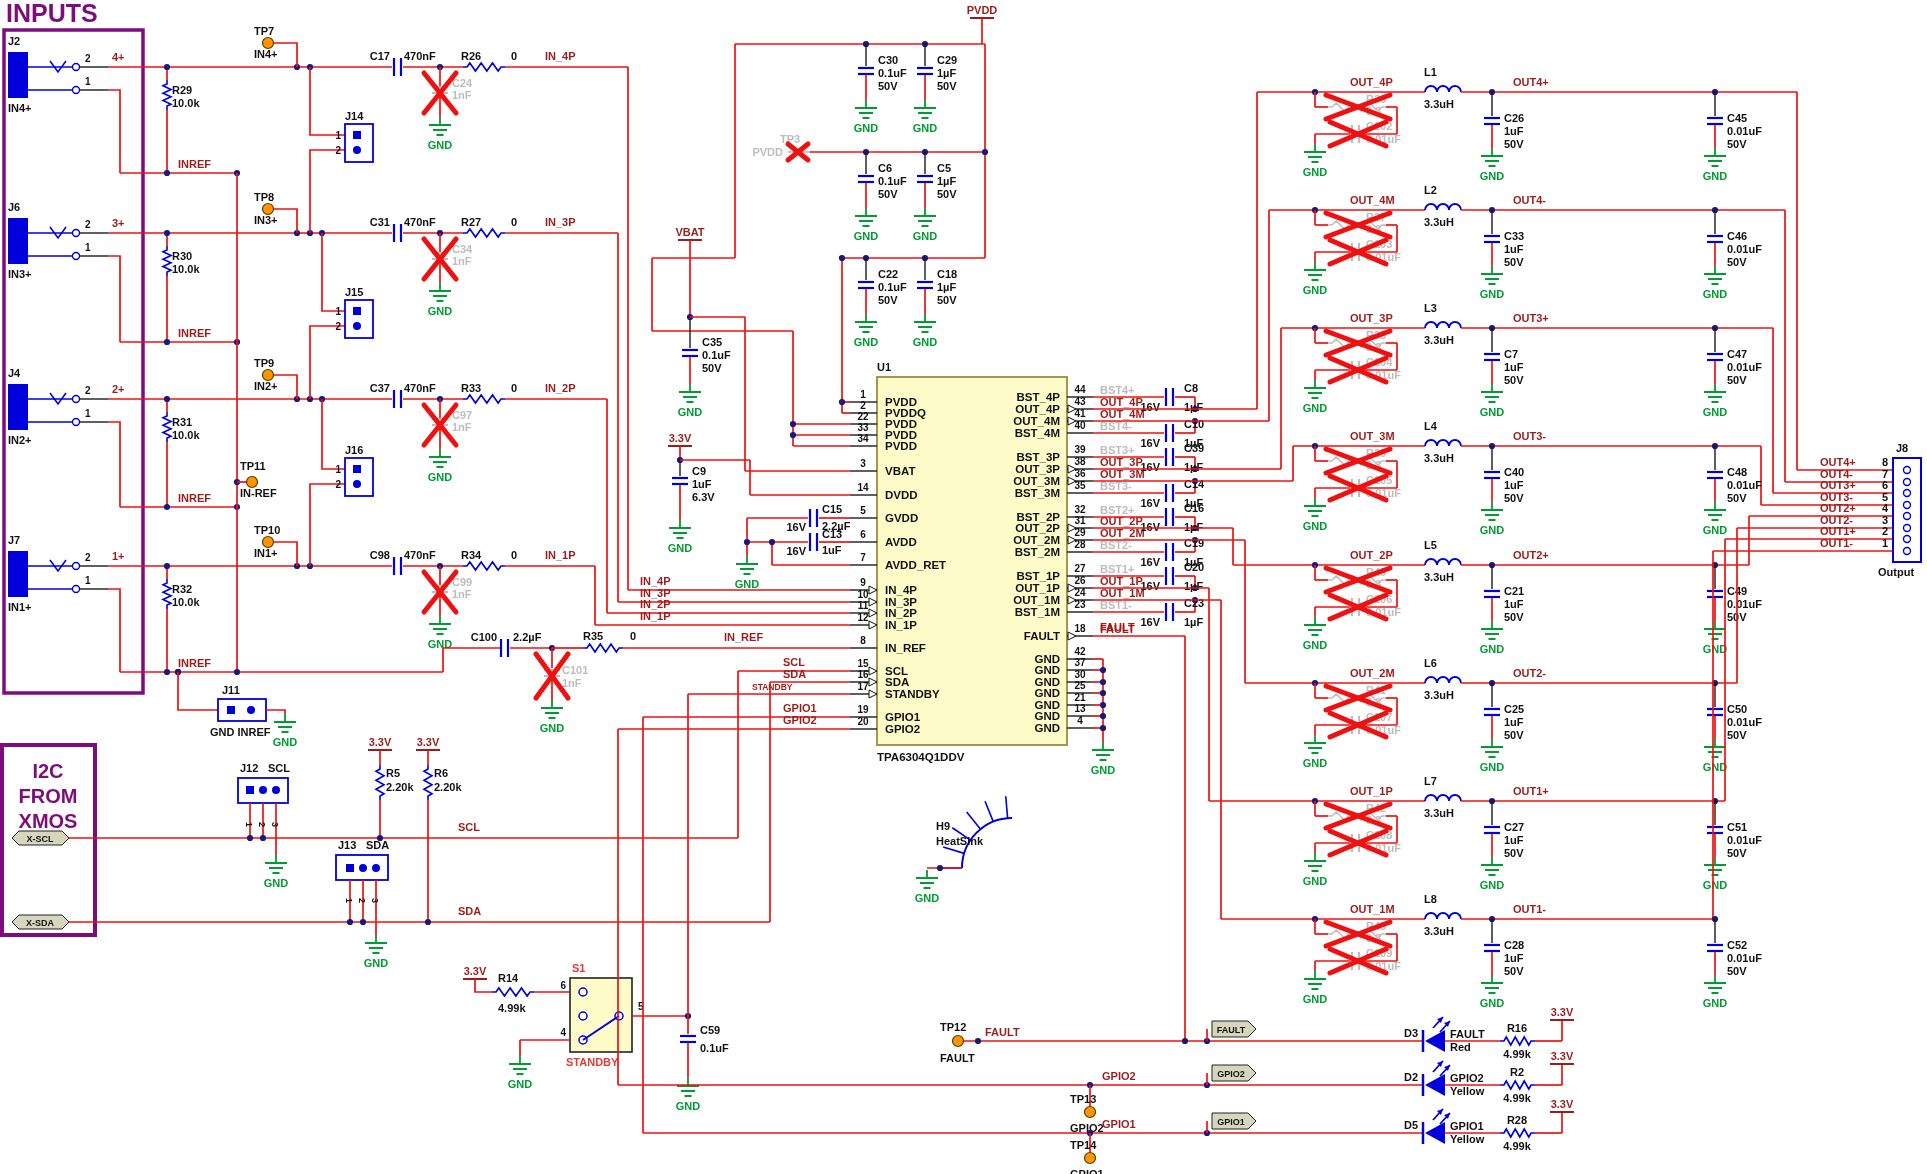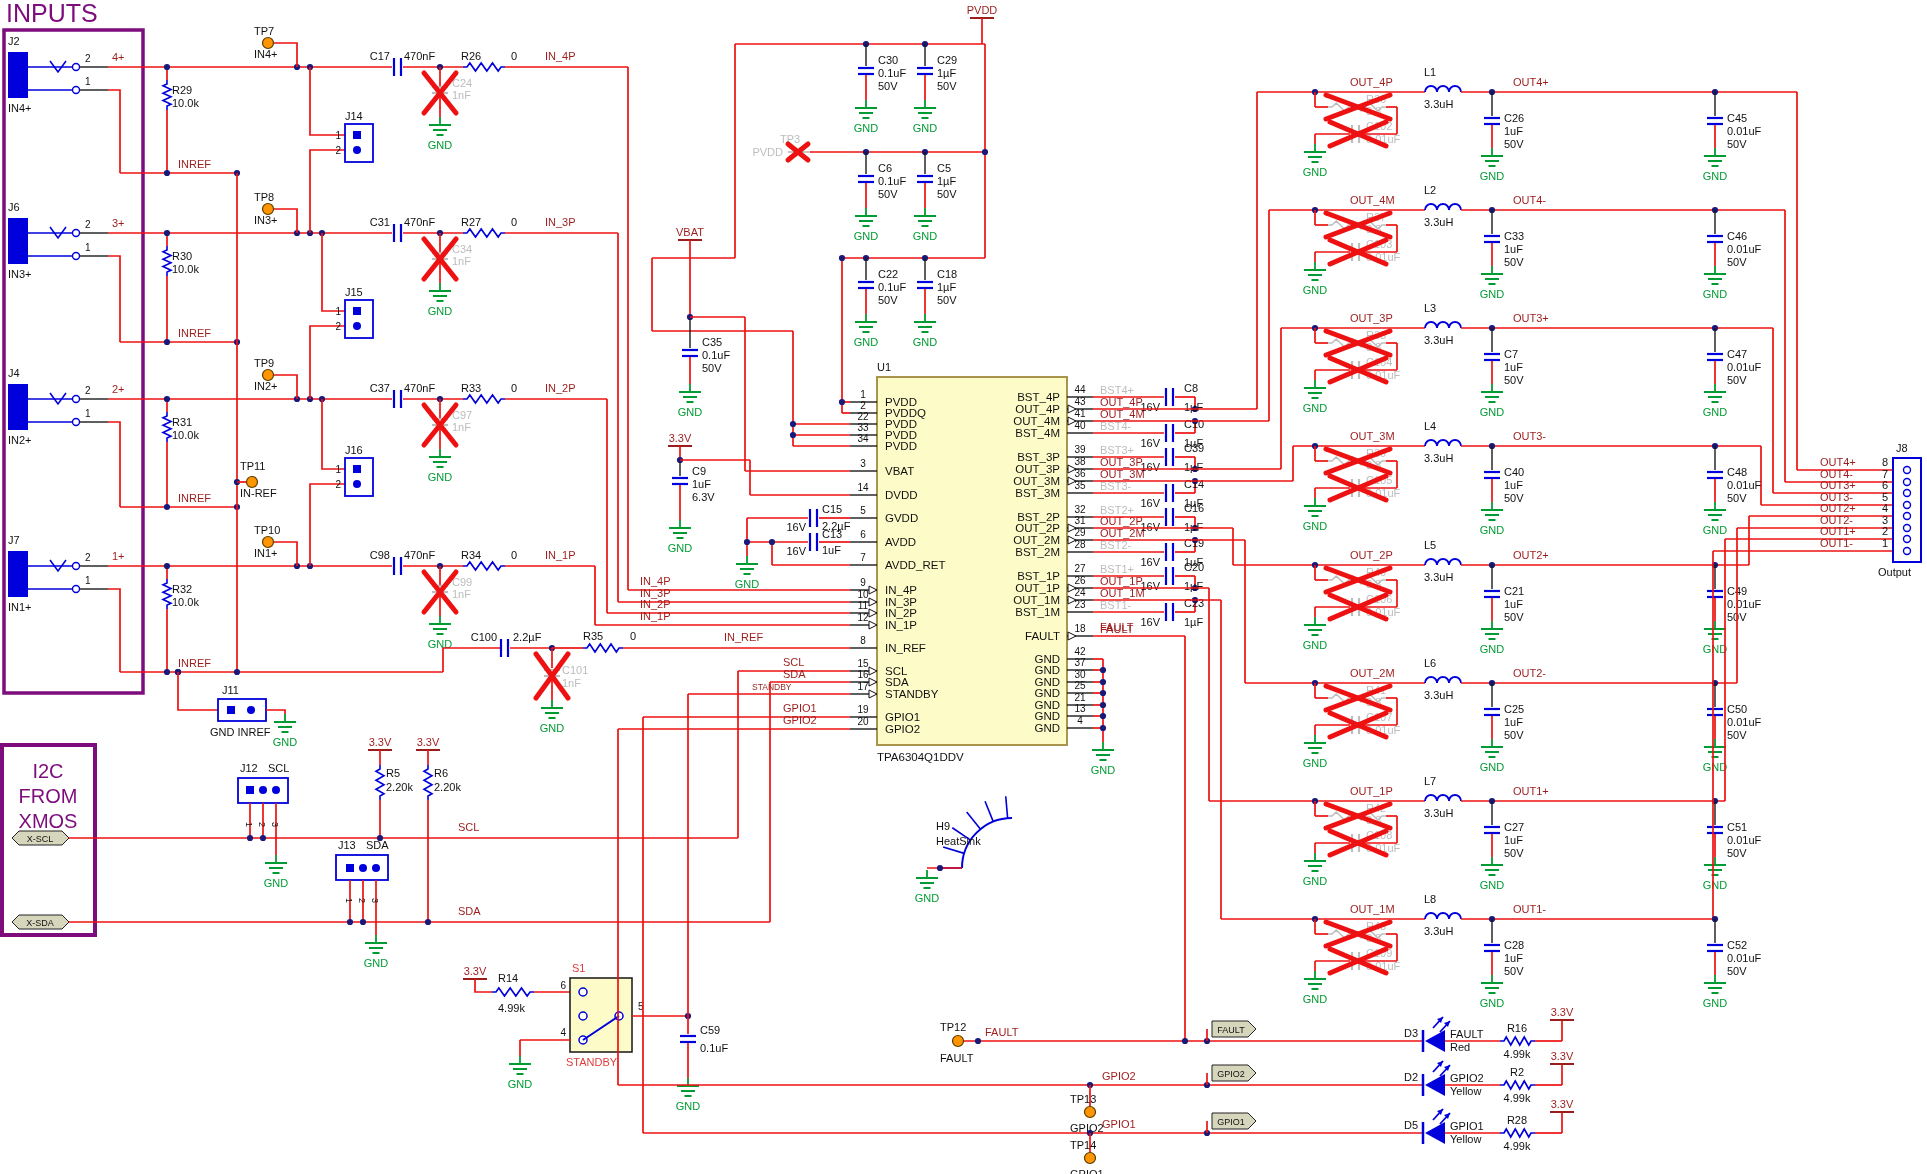--- a/index.html
+++ b/index.html
@@ -1,16 +1,16 @@
 <!DOCTYPE html>
 <html><head>
 <meta charset="utf-8">
 <style>
   html,body{margin:0;padding:0;background:#ffffff;}
-  #stage{position:relative;width:1927px;height:1174px;background:#fff;overflow:hidden;}
+  #stage{position:relative;width:1927px;height:1174px;background:#fff;overflow:hidden;font-weight:bold;}
   svg text{font-family:"Liberation Sans","DejaVu Sans",sans-serif;}
   .lbl{fill:#111111;}
   .net{fill:#9c1c1c;}
   .gndt{fill:#009b33;}
   .gray{fill:#bdbdbd;}
   .purp{fill:#7d0d7d;}
   .swref{fill:#e03c3c;}
 </style>
 </head>
 <body>

